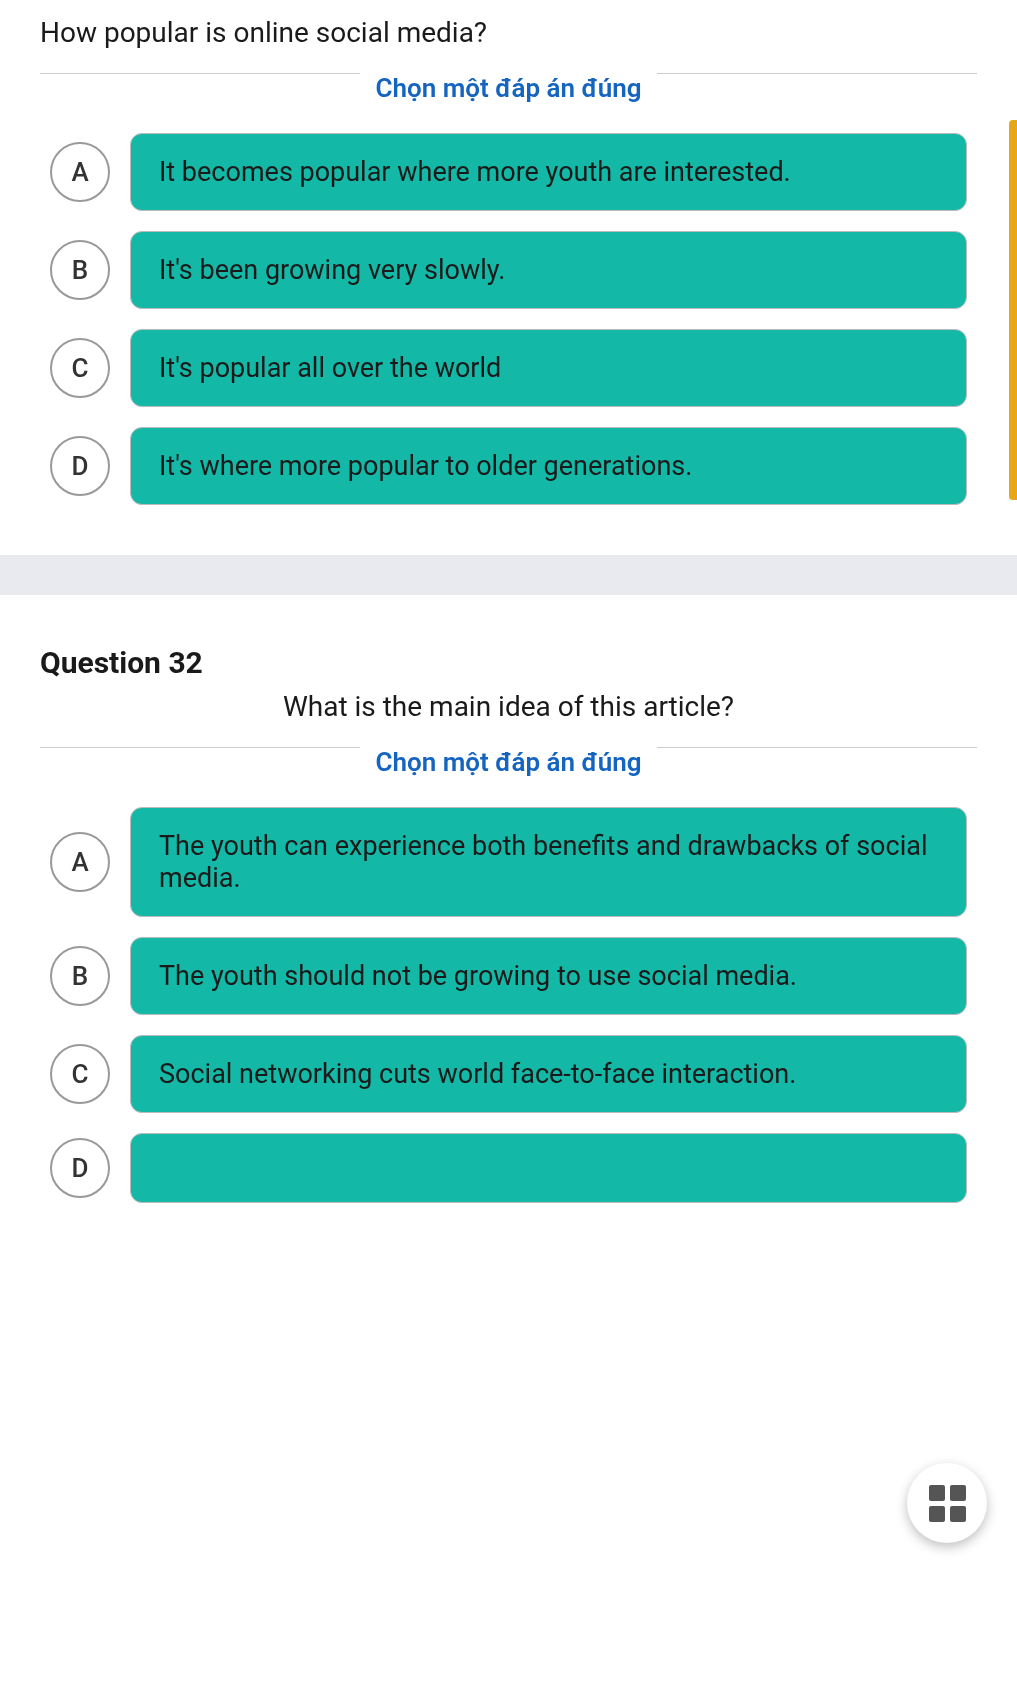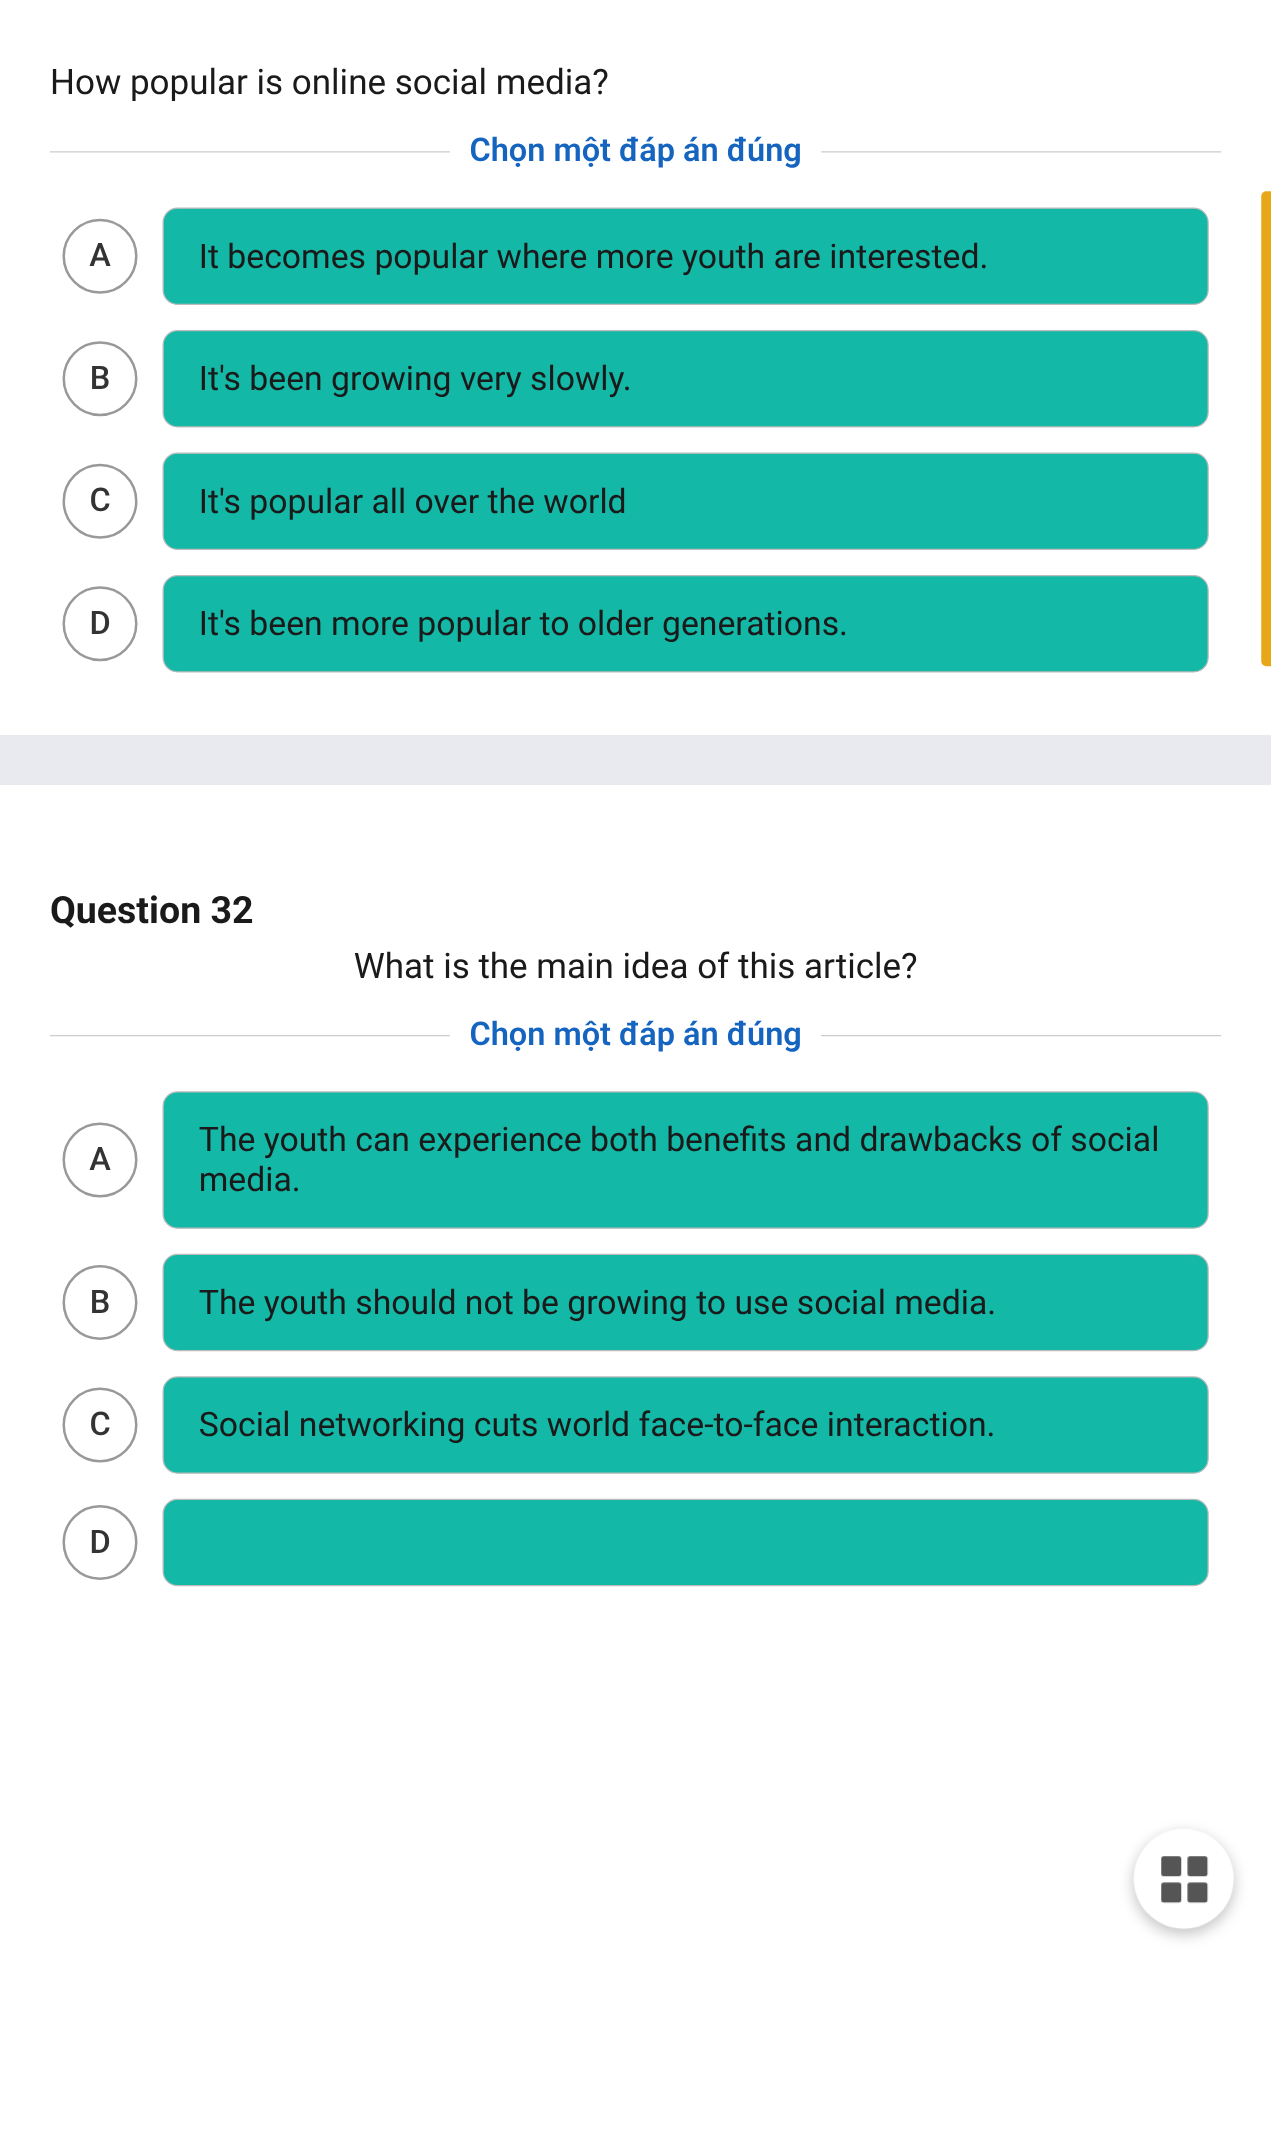--- a/index.html
+++ b/index.html
@@ -19,39 +19,37 @@
     }
 
     .page-container {
       width: 100%;
       padding: 0;
     }
 
     
     .question-section {
       padding: 16px 40px 20px 40px;
-      margin-top: 33px;
     }
 
     .question-label {
       font-weight: 700;
       font-size: 30px;
       margin-bottom: 8px;
     }
 
     .question-text {
       font-size: 28px;
       color: #1a1a1a;
       margin-bottom: 24px;
     }
 
     
     .divider-row {
       display: flex;
-      align-items: center;
       margin: 20px 0 30px 0;
       gap: 16px;
     }
 
     .divider-line {
       flex: 1;
       height: 1px;
       background: #cccccc;
     }
 
@@ -174,21 +172,21 @@
           <div class="option-box">It's been growing very slowly.</div>
         </div>
 
         <div class="option-row">
           <div class="option-circle">C</div>
           <div class="option-box">It's popular all over the world</div>
         </div>
 
         <div class="option-row">
           <div class="option-circle">D</div>
-          <div class="option-box" style="position:relative;">It's been more popular to older generations.</div>
+          <div class="option-box" style="position:relative;">It's where more popular to older generations.</div>
         </div>
 
       </div>
     </div>
 
     <div style="position:absolute; right:0; top:120px; width:8px; height:380px; background:#e6a817; border-radius:4px 0 0 4px;"></div>
 
   </div>
 
   <div class="section-divider"></div>

